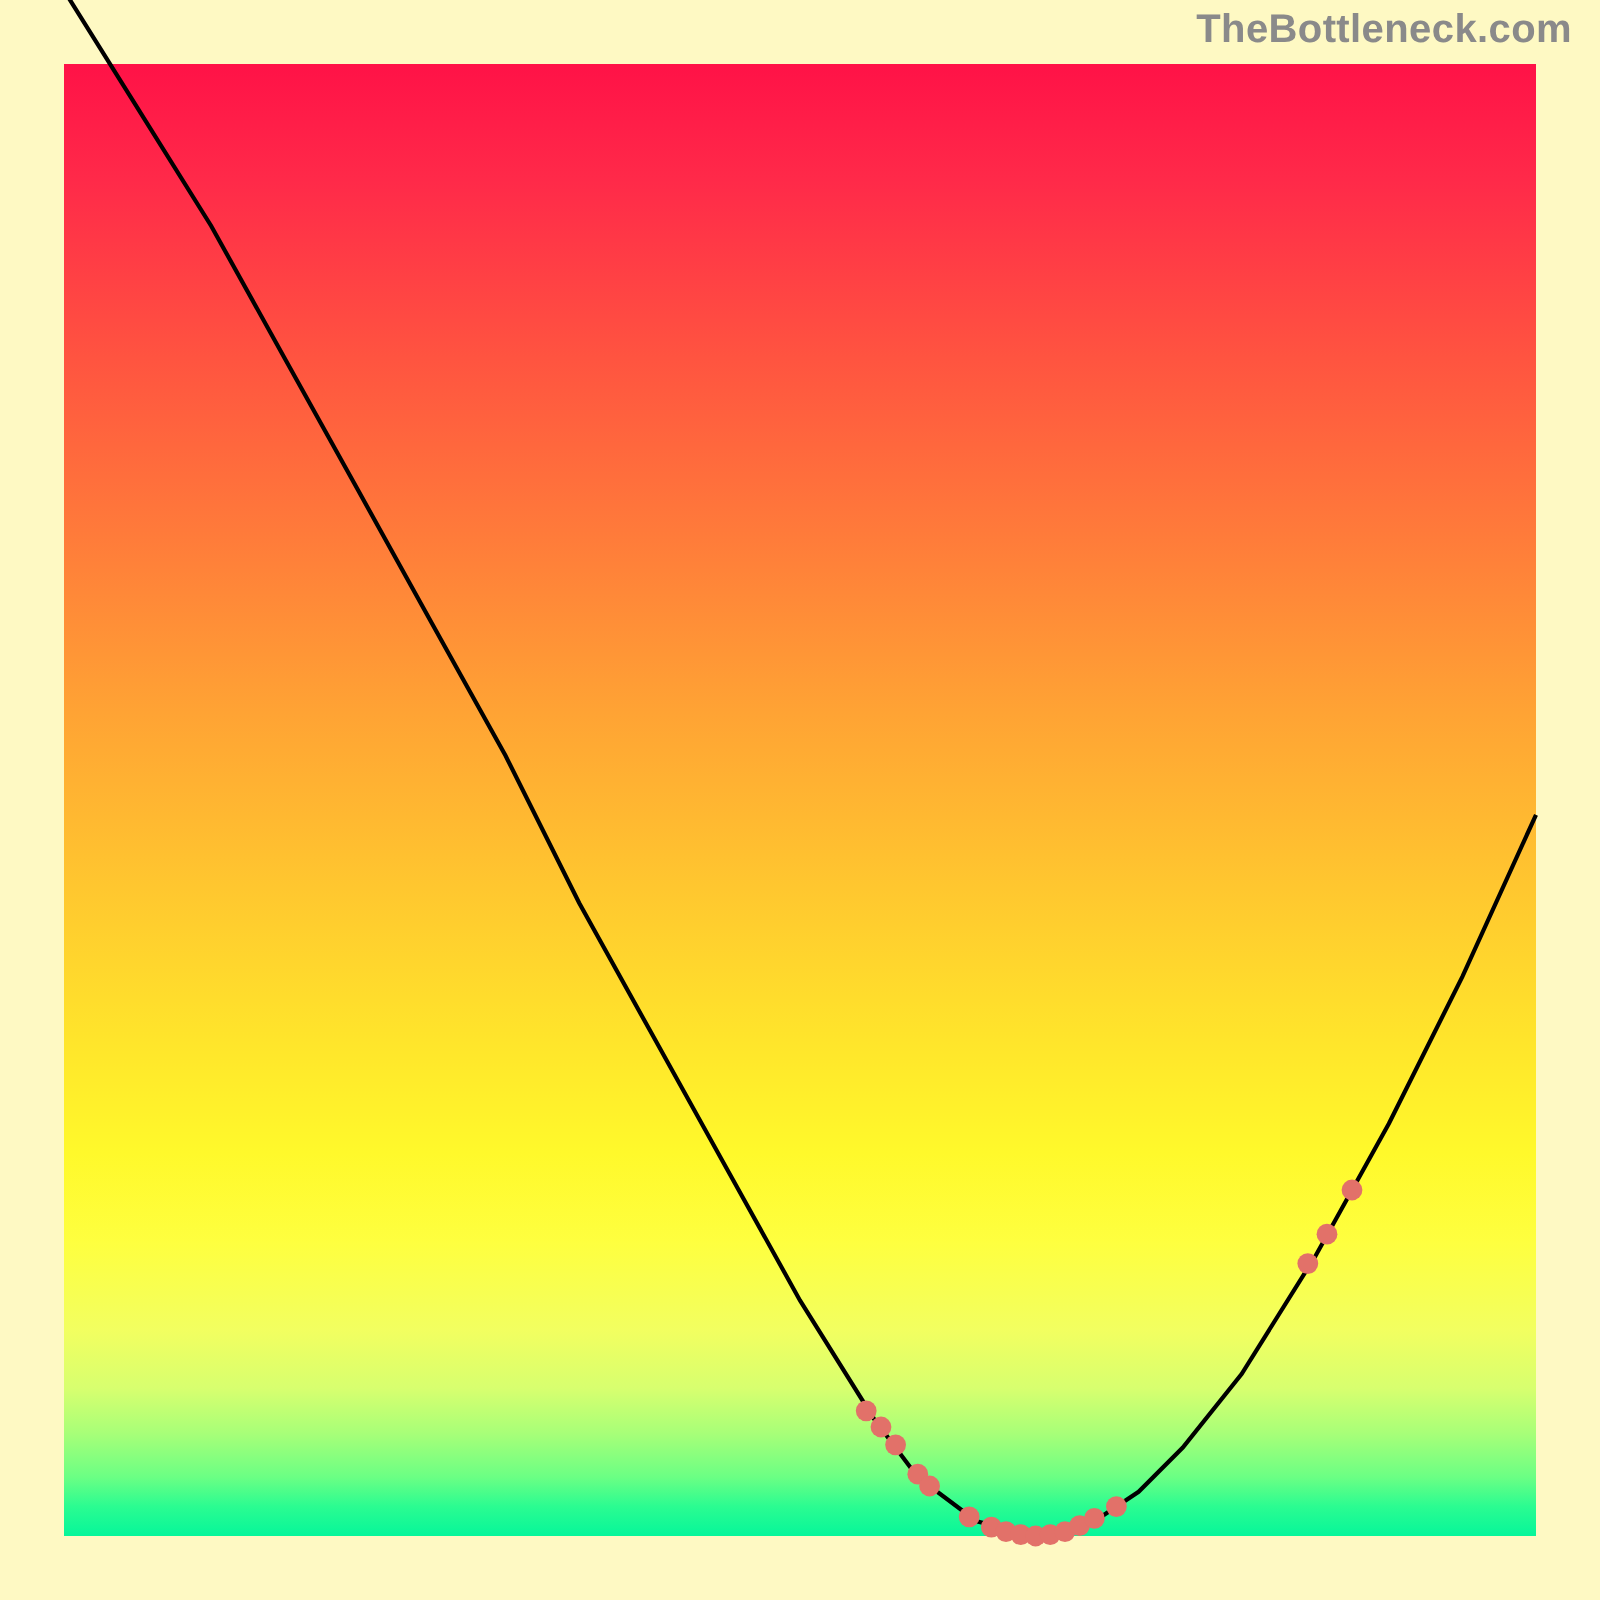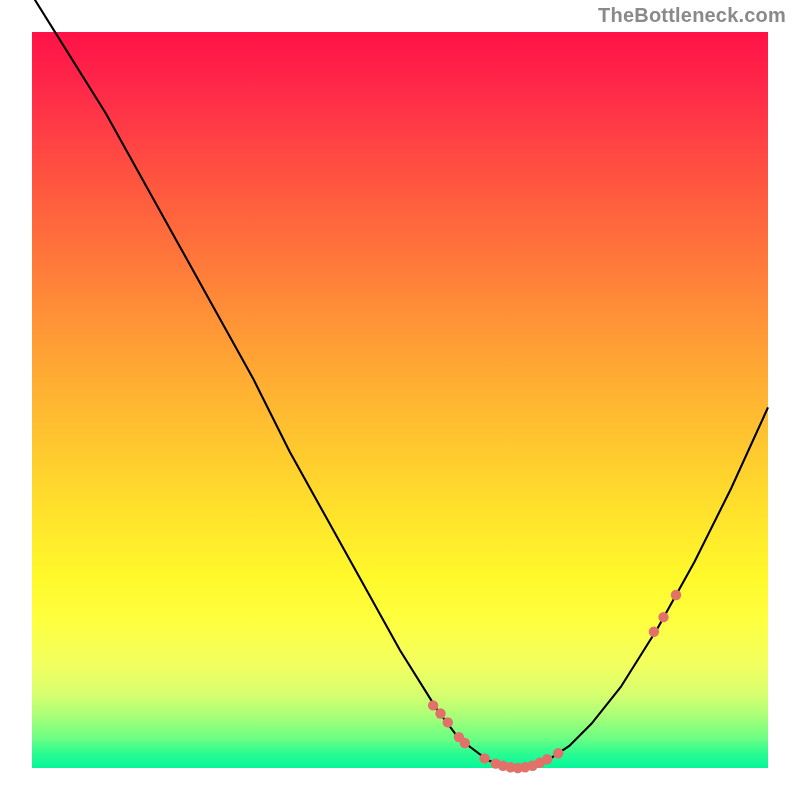--- a/index.html
+++ b/index.html
@@ -8,21 +8,21 @@
     width: 800px;
     height: 800px;
     background: #000000;
     font-family: Arial, Helvetica, sans-serif;
     overflow: hidden;
   }
   .frame {
     position: relative;
     width: 800px;
     height: 800px;
-    background: #ffffff;
+    background: #fef9c3;
   }
   .attribution {
     position: absolute;
     top: 4px;
     right: 14px;
     font-size: 20px;
     font-weight: bold;
     color: #8a8a8a;
     letter-spacing: 0.2px;
   }

